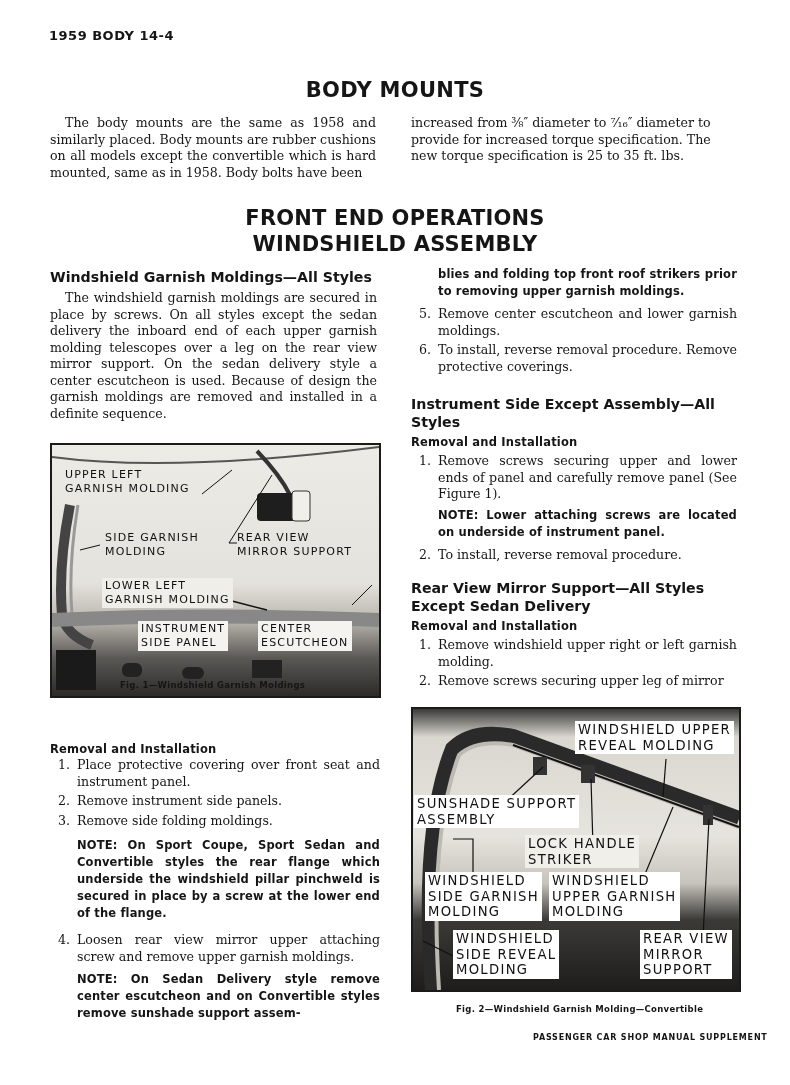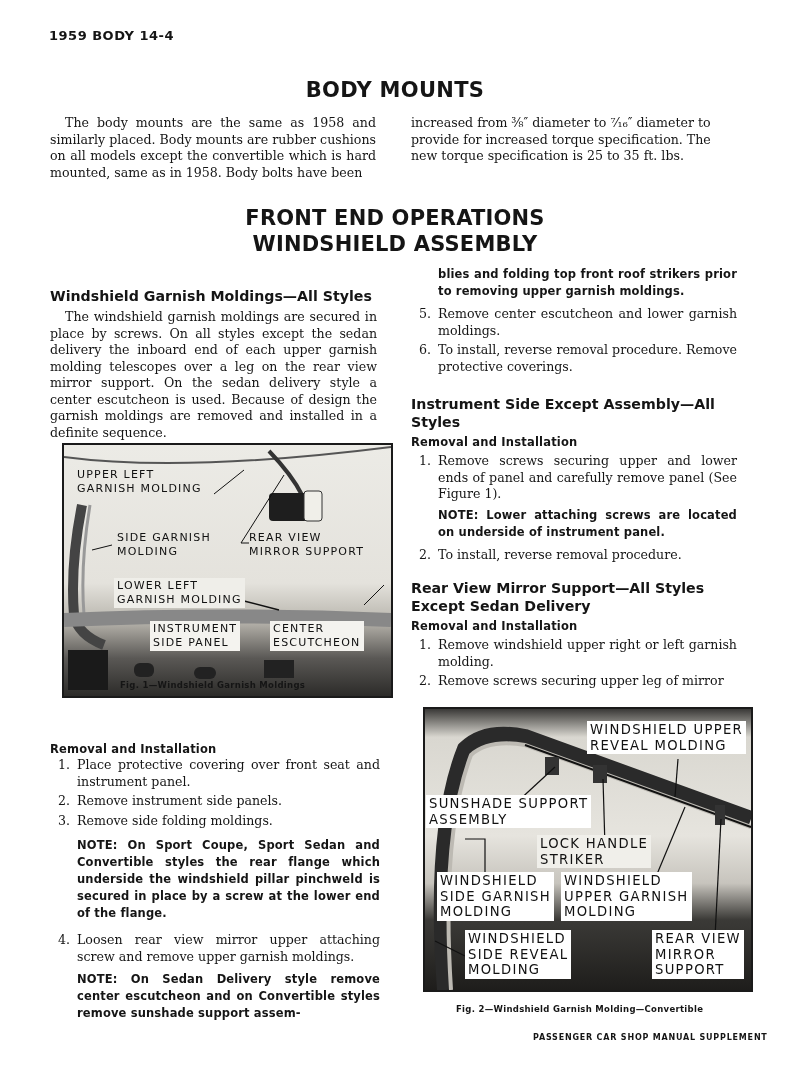--- a/index.html
+++ b/index.html
@@ -9,29 +9,29 @@
   .abs { position: absolute; }
 
   .page-header { left: 49px; top: 28px; font-size: 13px; font-weight: bold; letter-spacing: 0.5px; }
   .main-title { left: 0; width: 790px; text-align: center; top: 78px; font-size: 21px; font-weight: bold; letter-spacing: 0.3px; }
   .section-title { left: 0; width: 790px; text-align: center; font-size: 21px; font-weight: bold; line-height: 26px; letter-spacing: 0.2px; }
 
   .para { font-size: 12.6px; line-height: 16.5px; text-align: justify; }
   .para p { margin: 0; }
   .indent { text-indent: 15px; }
 
-  .h2 { font-size: 14.2px; font-weight: bold; line-height: 18px; margin-top: 19px; }
+  .h2 { font-size: 14.2px; font-weight: bold; line-height: 18px; }
   .h3 { font-size: 11.5px; font-weight: bold; line-height: 16px; letter-spacing: 0.2px; }
 
   ol.steps { list-style: none; margin: 0; padding: 0; font-size: 12.6px; line-height: 16.5px; }
   ol.steps li { position: relative; padding-left: 27px; margin-bottom: 3px; text-align: justify; }
   ol.steps li .num { position: absolute; left: 8px; top: 0; }
   .note { font-size: 11.5px; font-weight: bold; line-height: 17px; padding-left: 27px; margin: 4px 0 6px 0; text-align: justify; letter-spacing: 0.15px; }
 
-  .figure { background: #d8d6d0; border: 2px solid #1a1a1a; overflow: hidden; margin-left: 12px; }
+  .figure { background: #d8d6d0; border: 2px solid #1a1a1a; overflow: hidden; }
   .fig1 { left: 50px; top: 443px; width: 327px; height: 251px;
           background: linear-gradient(180deg, #ecebe6 0%, #e4e2dc 55%, #b9b6ae 70%, #5a5855 85%, #2c2b29 100%); }
   .fig2 { left: 411px; top: 707px; width: 326px; height: 281px;
           background: linear-gradient(180deg, #3a3937 0%, #d9d7d0 10%, #e6e4de 45%, #c7c4bd 62%, #3b3a37 75%, #1e1d1b 100%); }
 
   .callout { position: absolute; background: #f4f3ef; font-family: "DejaVu Sans", "Liberation Sans", sans-serif;
              font-weight: bold; font-size: 11.4px; line-height: 14px; letter-spacing: 1px; padding: 1px 3px; color: #111; white-space: nowrap; }
   .callout.plain { background: transparent; font-weight: normal; font-size: 11px; letter-spacing: 1.2px; }
   .callout.white { background: #ffffff; font-size: 13.2px; line-height: 15.5px; letter-spacing: 1.3px; font-weight: normal; padding: 1px 3px; }
 

